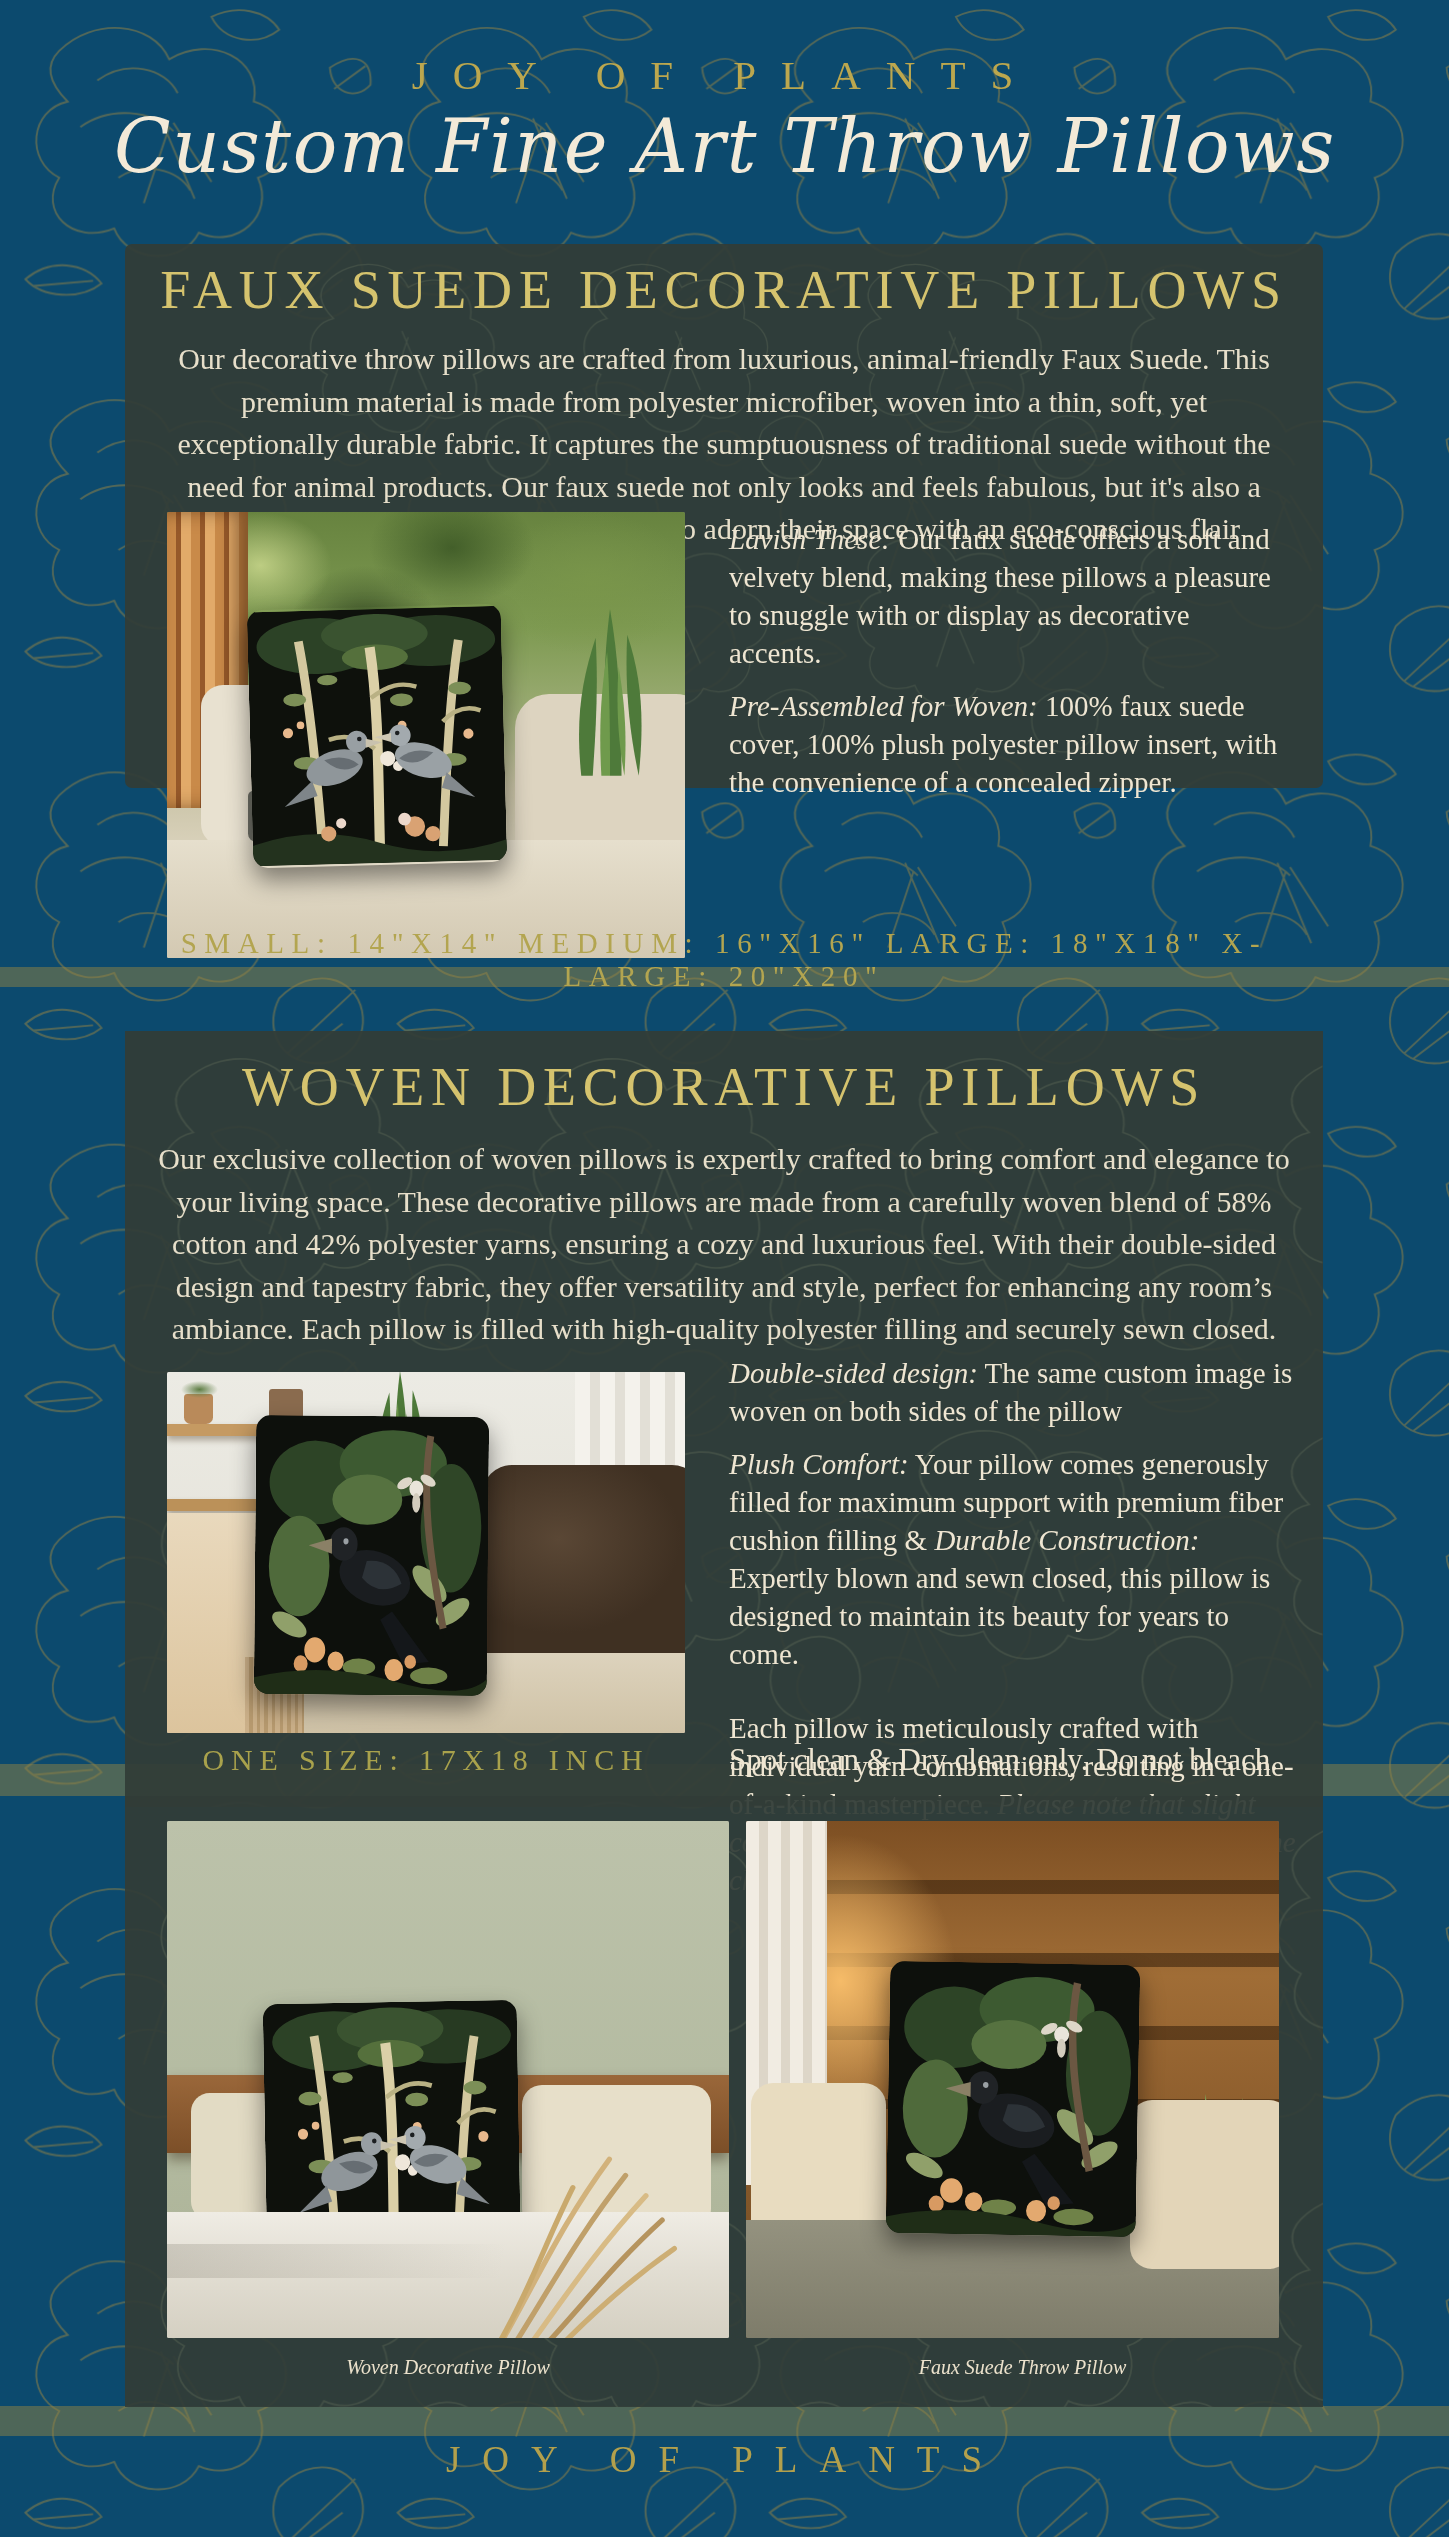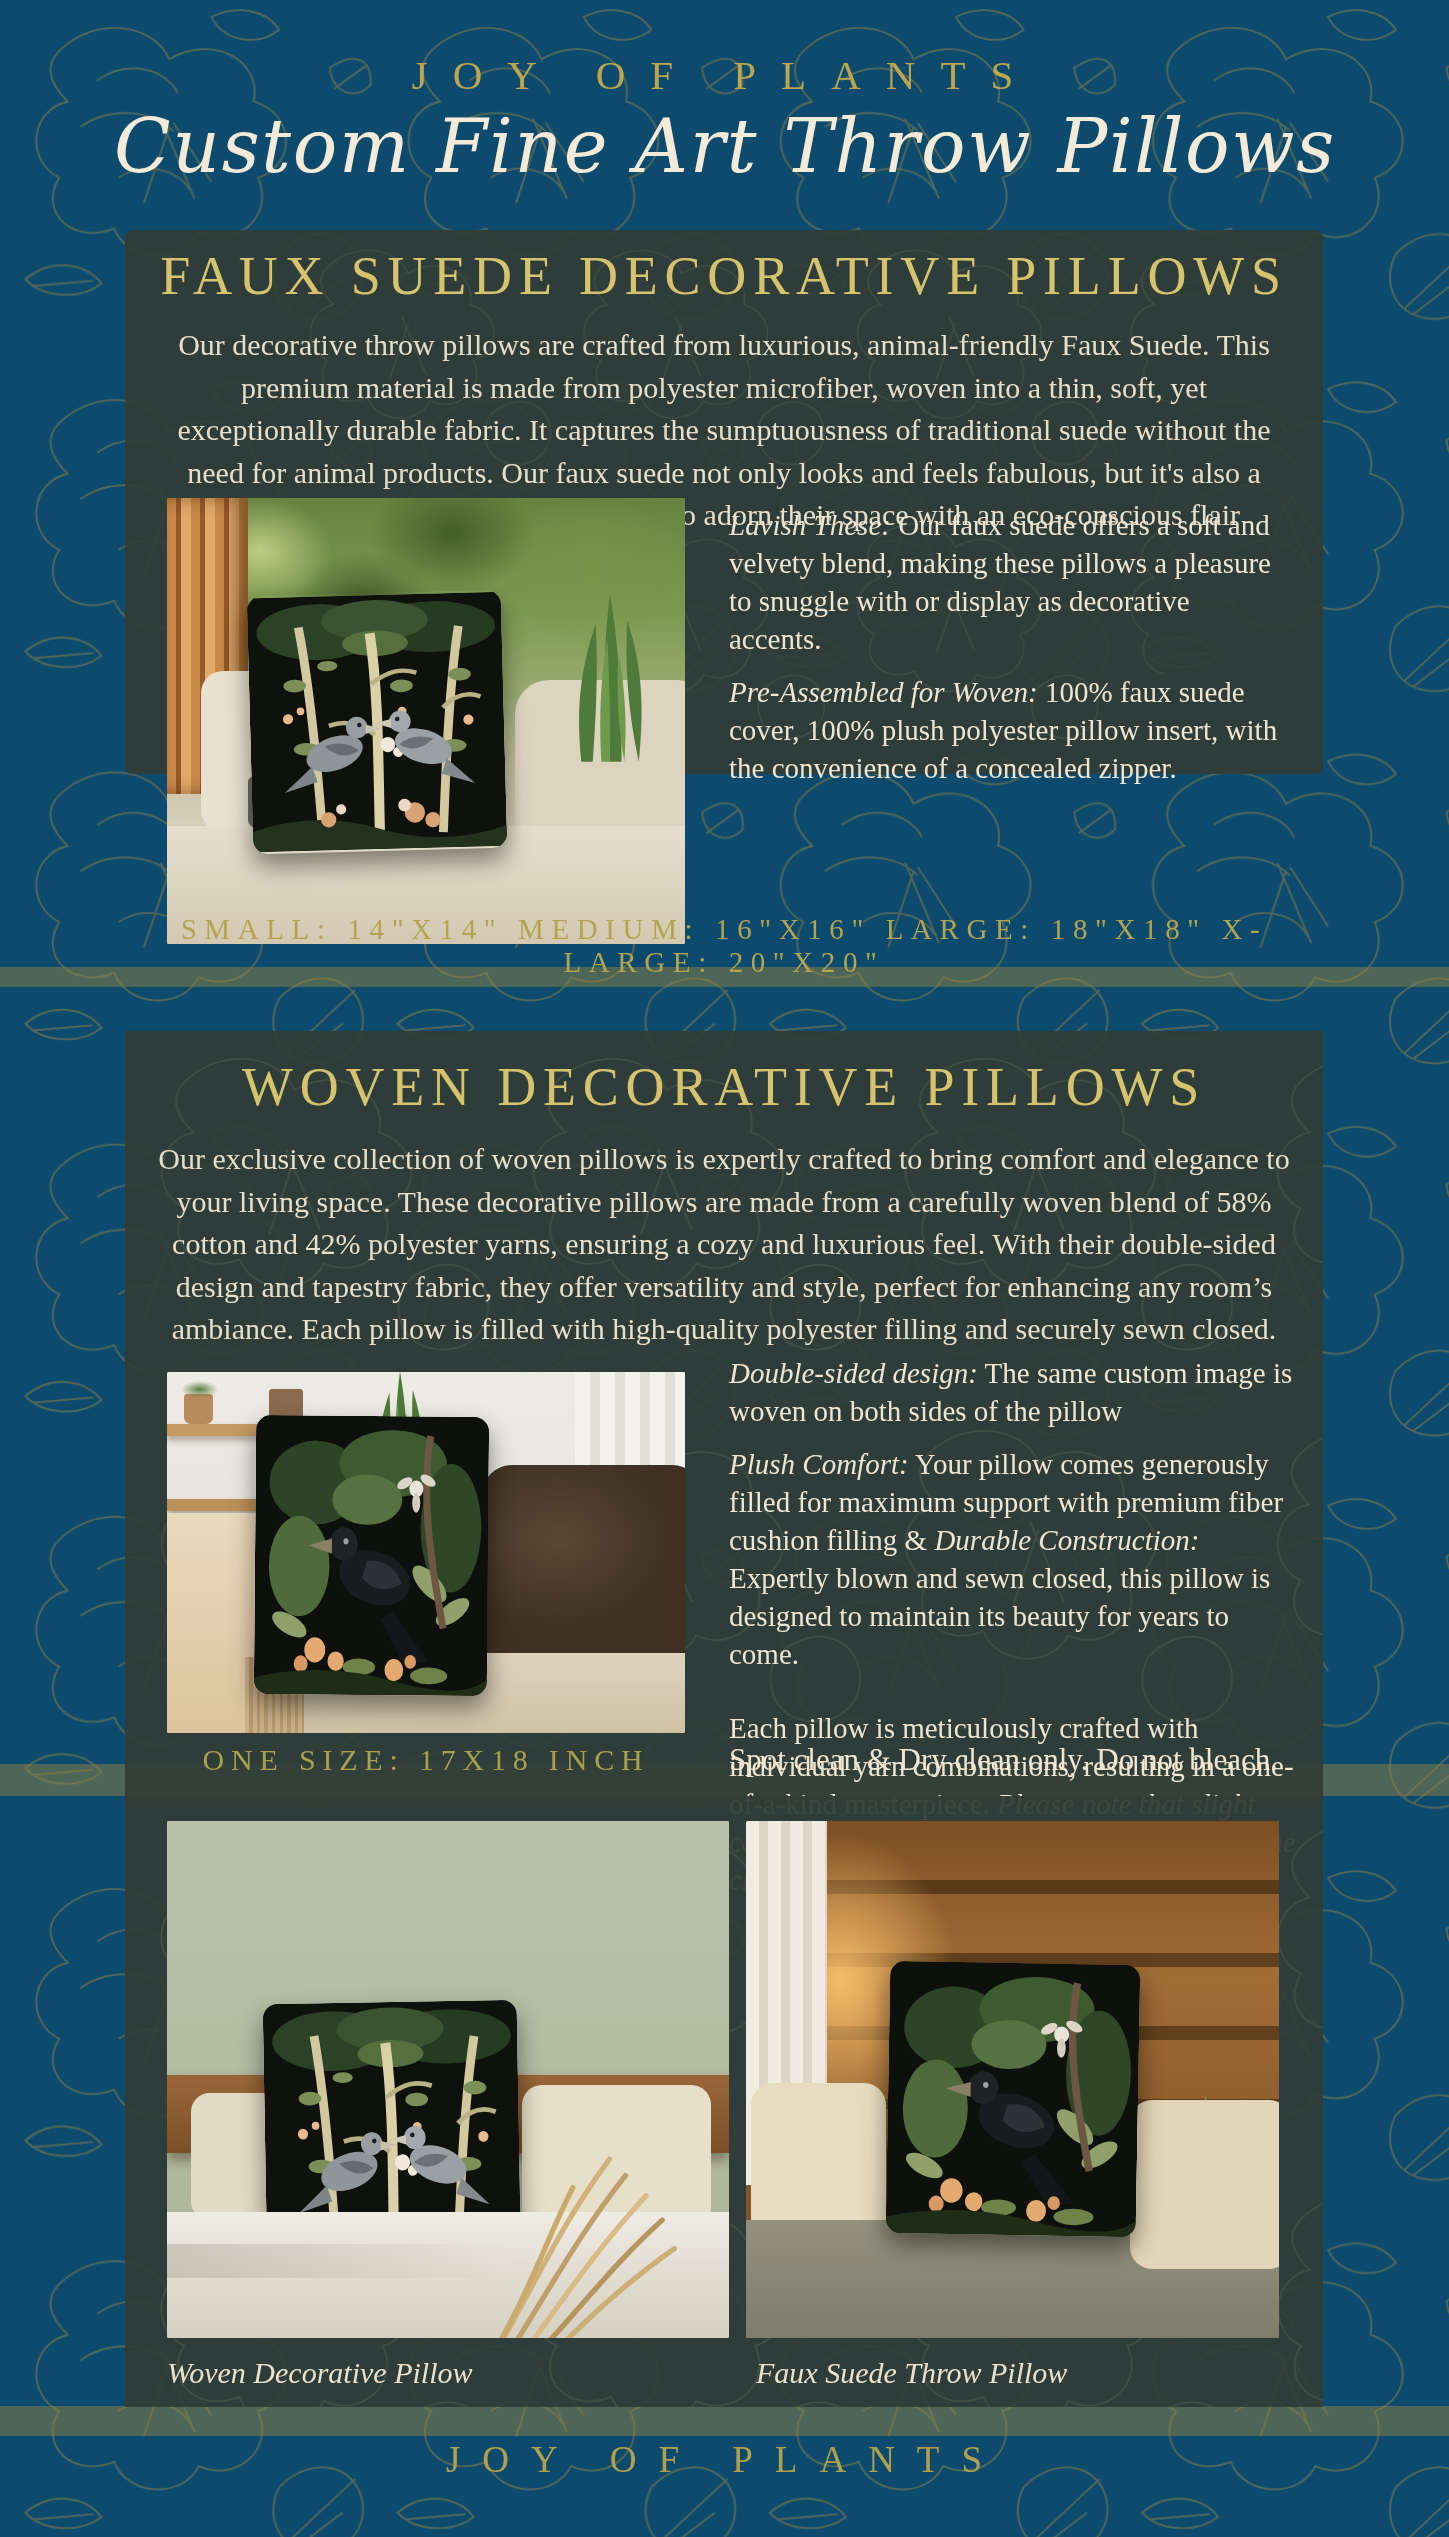--- a/index.html
+++ b/index.html
@@ -15,21 +15,21 @@
   .brand{position:absolute;left:0;width:1450px;text-align:center;
          color:#bca74e;font-size:41px;letter-spacing:25px;z-index:2;}
   .brand-top{top:51px;}
   .brand-bottom{top:2438px;font-size:37px;letter-spacing:22px;color:#b3a04c;}
   .subtitle{position:absolute;top:103px;left:0;width:1450px;text-align:center;
             font-family:"DejaVu Serif",serif;font-style:italic;font-size:74px;
             color:#f3ead8;z-index:2;letter-spacing:1.7px;}
   
   .panel{position:absolute;left:125px;width:1198px;background:rgba(50,61,55,0.94);z-index:2;}
   .panel-svg{position:absolute;inset:0;width:100%;height:100%;pointer-events:none;}
-  .panel-1{top:230px;height:544px;border-radius:7px;}
+  .panel-1{top:244px;height:544px;border-radius:7px;}
   .panel-2{top:987px;height:776px;margin-top:44px;}
   .panel-3{top:1796px;height:611px;}
   .sec-title{position:relative;margin:0;text-align:center;font-weight:400;
              color:#d5c36e;font-size:54px;letter-spacing:6.8px;}
   .panel-1 .sec-title{padding-top:15px;}
   .panel-2 .sec-title{padding-top:25px;}
   .intro{position:relative;width:1125px;margin:17px auto 0;text-align:center;
          color:#e7dfca;font-size:30px;line-height:1.42;}
   .panel-2 .intro{width:1155px;margin-top:20px;}
   
@@ -45,22 +45,22 @@
             color:#a9a24c;font-size:30px;letter-spacing:6.8px;}
   .care-line{position:absolute;left:604px;top:711px;width:575px;
              color:#efe6d2;font-size:31px;}
   
   .photo{position:absolute;overflow:hidden;border-radius:1.7px;background:#777;}
   .layer{position:absolute;}
   .photo-faux{left:42px;top:268px;width:518px;height:446px;}
   .photo-woven{left:42px;top:341px;width:518px;height:361px;}
   .g-left{left:42px;top:24.5px;width:562px;height:517px;}
   .g-right{left:621px;top:24.5px;width:533px;height:517px;}
-  .caption{position:absolute;top:560px;text-align:left;font-style:italic;
-           color:#ece2cc;font-size:30px;}
+  .caption{position:absolute;top:560px;text-align:center;font-style:italic;
+           color:#ece2cc;font-size:20px;}
   .caption-left{left:42px;width:562px;}
   .caption-right{left:631px;width:533px;font-family:Liberation Serif, serif;}
   
   .pillow{position:absolute;border-radius:15px;overflow:hidden;
           box-shadow:0 12px 25px rgba(0,0,0,.45);}
   .pillow svg{display:block;width:100%;height:100%;}
   
   .p1-bg{inset:0;background:linear-gradient(180deg,#67833f 0%,#7e9a52 26%,#9aab72 44%,#c9c3a6 62%,#ddd5c0 78%,#d6cdb8 100%);}
   .p1-bokeh{inset:0;background:
       radial-gradient(102px 76px at 18% 12%,rgba(214,226,150,.75),rgba(0,0,0,0) 70%),

